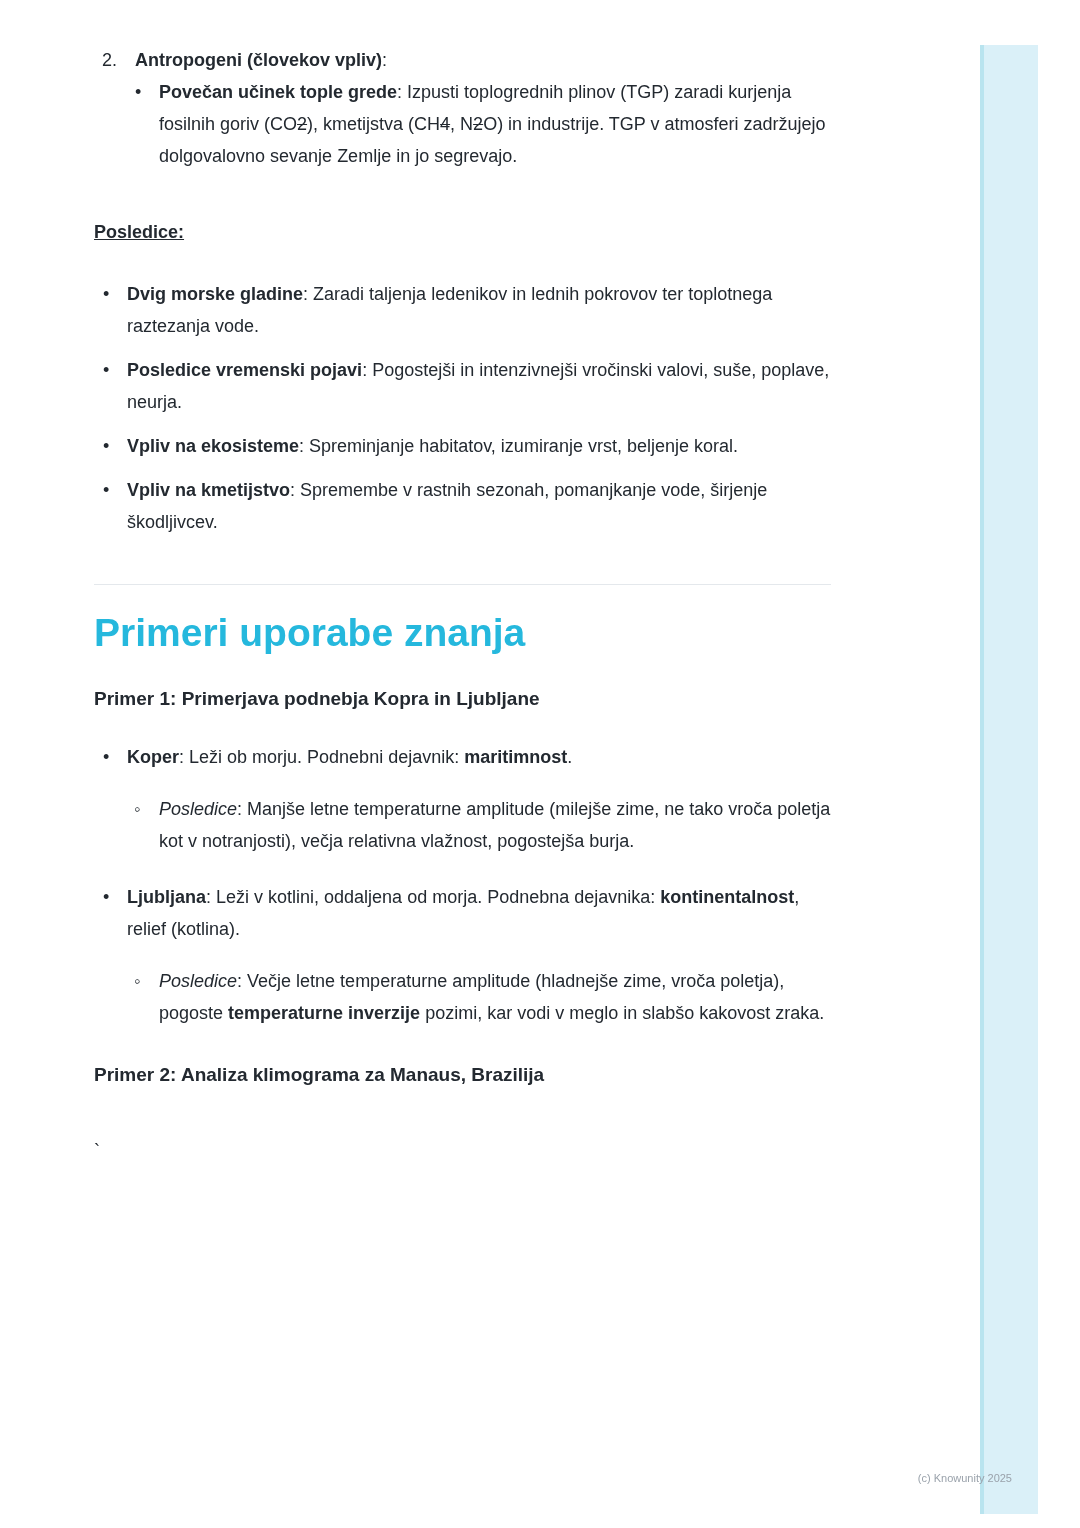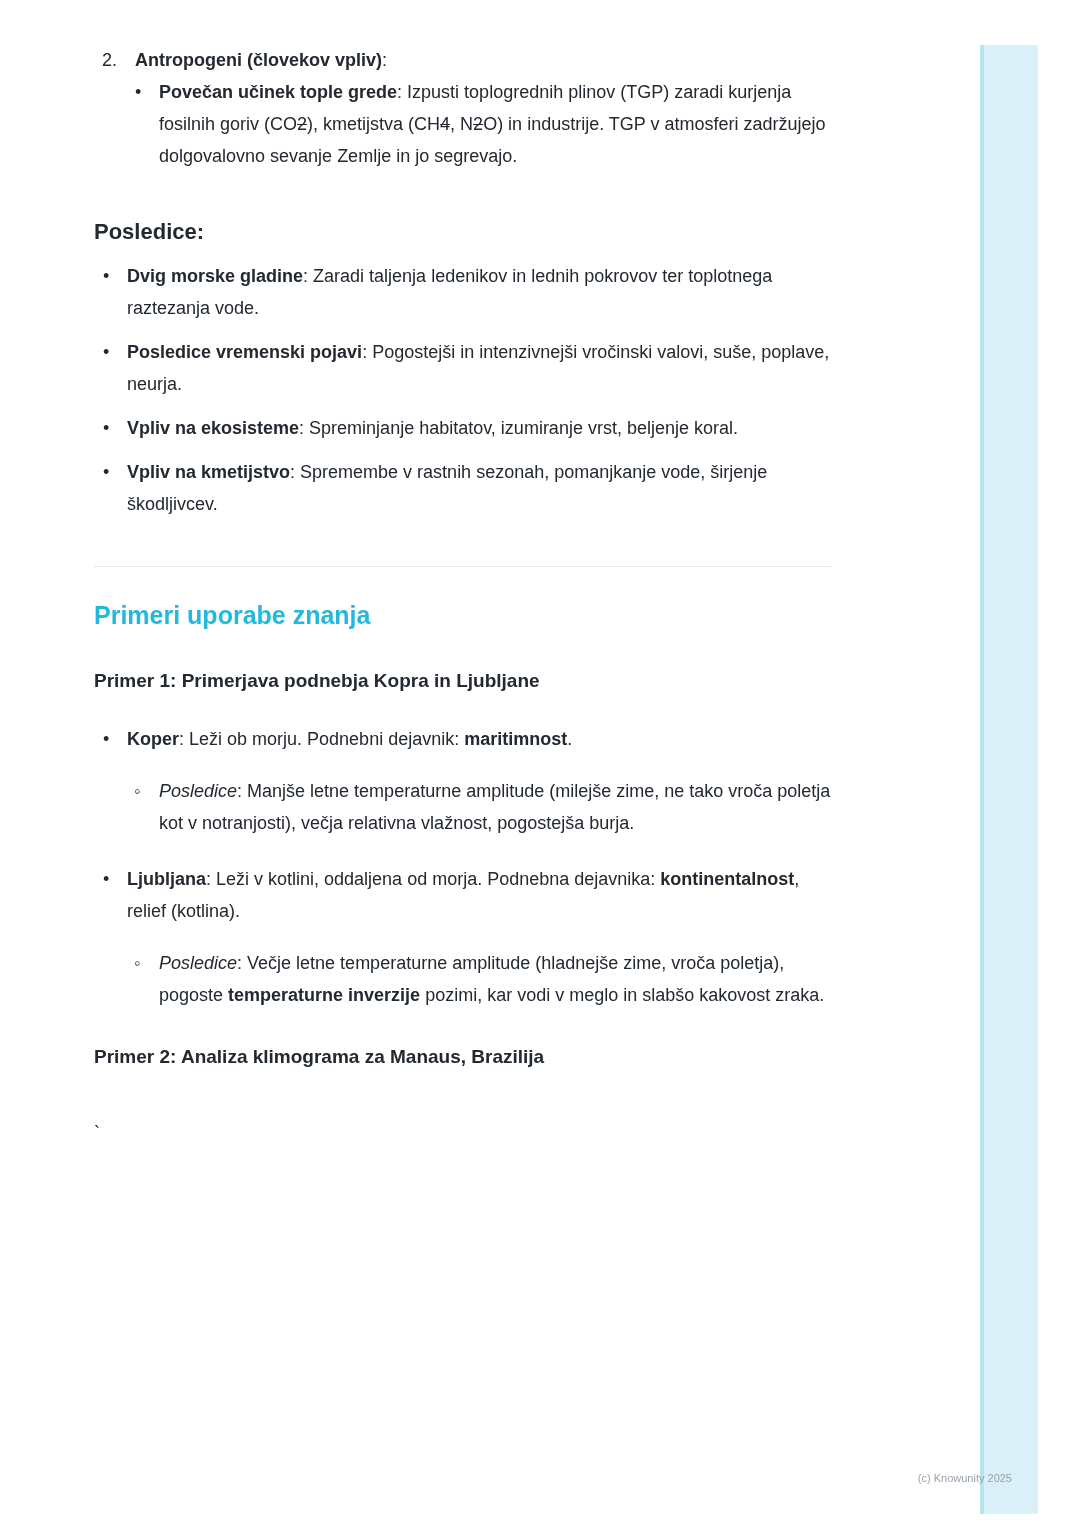--- a/index.html
+++ b/index.html
@@ -41,33 +41,34 @@
     position:relative;
     padding-left:32px;
   }
   ul.l2 > li::before {
     content:"\25E6";
     position:absolute; left:7px; top:0;
     font-size:18px;
   }
 
   h2.sub-heading {
-    font-size:22px;
+    font-size:18px;
     line-height:32px;
     font-weight:700;
-    margin:44px 0 12px;
+    margin:44px 0 30px;
+    text-decoration:underline;
   }
   .divider {
     border:none;
     border-top:1px solid var(--divider, #e4e8ec);
     margin:46px 0 0;
   }
   h1.section-title {
     color:var(--accent, #25b8dd);
-    font-size:25px;
+    font-size:39px;
     line-height:40px;
     font-weight:700;
     margin:28px 0 0;
   }
   h3.example-heading {
     font-size:19px;
     line-height:32px;
     font-weight:700;
     margin:30px 0 26px;
   }

